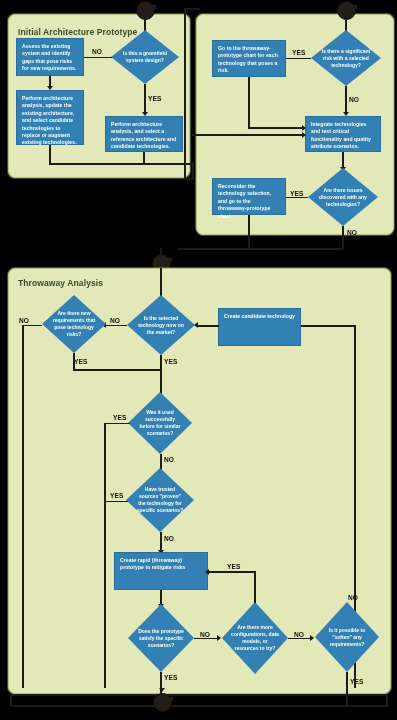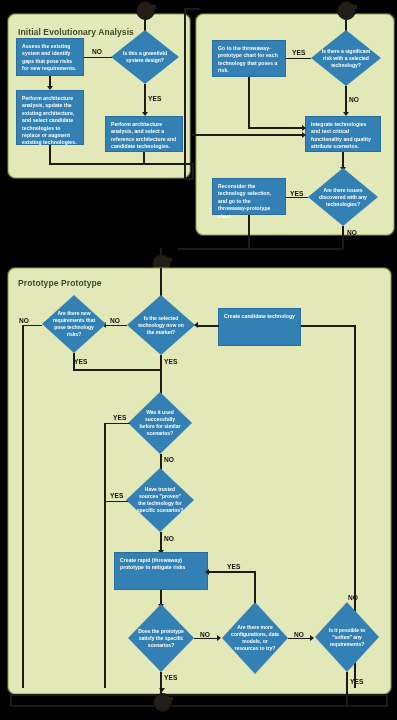--- a/index.html
+++ b/index.html
@@ -44,21 +44,21 @@
     background:#231f18;border:1px solid #0d0b08;
   }
   .conn-n{position:absolute;width:4px;height:4px;background:#231f18;}
 </style>
 </head>
 <body>
 
 <div id="root">
 
   <div class="panel" style="left:8px;top:14px;width:180px;height:162px;"></div>
-  <div class="panel-title" style="left:18px;top:27px;">Initial Evolutionary Analysis</div>
+  <div class="panel-title" style="left:18px;top:27px;">Initial Architecture Prototype</div>
 
   <div class="conn" style="left:136px;top:1px;"></div>
   <div class="conn-n" style="left:152px;top:5px;"></div>
   <div class="ln" style="left:144px;top:15px;width:1.6px;height:23px;"></div>
   <div class="arr arr-d" style="left:141.5px;top:36px;"></div>
 
   <div class="dia" style="left:111px;top:30px;width:68px;height:54px;">
     <div class="shape"></div>
     <div class="txt">Is this a greenfield system design?</div>
   </div>
@@ -138,21 +138,21 @@
   <div class="ln" style="left:342.2px;top:226px;width:1.6px;height:23px;"></div>
   <div class="ln" style="left:178px;top:248px;width:165px;height:1.6px;"></div>
 
   <div class="ln" style="left:248px;top:215px;width:1.6px;height:33px;"></div>
 
   <div class="conn" style="left:152px;top:254px;"></div>
   <div class="conn-n" style="left:168px;top:258px;"></div>
   <div class="ln" style="left:160px;top:248px;width:1.6px;height:8px;"></div>
 
   <div class="panel" style="left:8px;top:268px;width:381px;height:424px;"></div>
-  <div class="panel-title" style="left:18px;top:278px;">Prototype Prototype</div>
+  <div class="panel-title" style="left:18px;top:278px;">Throwaway Analysis</div>
 
   <div class="ln" style="left:160px;top:268px;width:1.6px;height:35px;"></div>
   <div class="arr arr-d" style="left:157.5px;top:300px;"></div>
 
   <div class="dia" style="left:127px;top:295px;width:68px;height:60px;">
     <div class="shape"></div>
     <div class="txt">Is the selected technology now on the market?</div>
   </div>
 
   <div class="box" style="left:218px;top:308px;width:83px;height:38px;">Create candidate technology</div>

